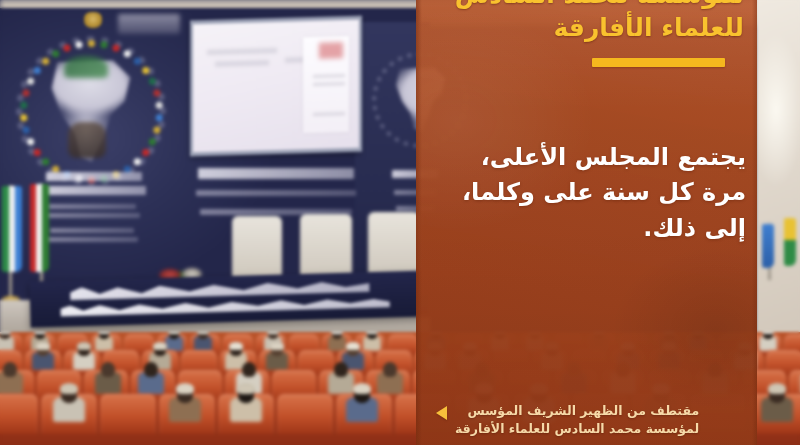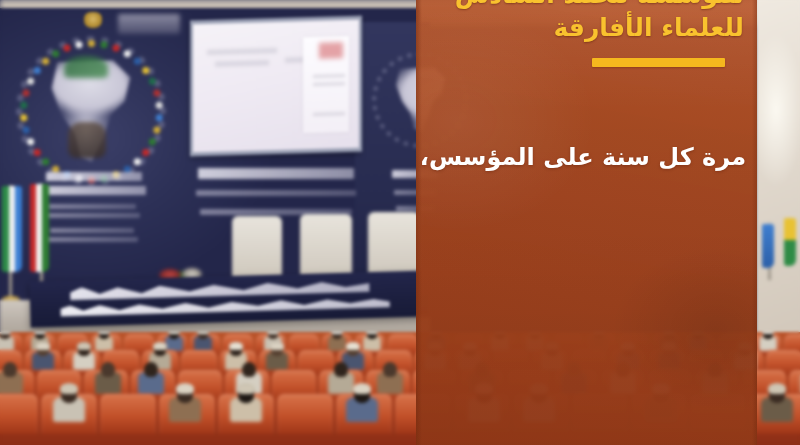--- a/index.html
+++ b/index.html
@@ -634,17 +634,28 @@
     <div class="panel-edge-r"></div>
   </div>
 
   <div class="title">
     <span class="ln">لمؤسسة محمد السادس</span>
     <span class="ln">للعلماء الأفارقة</span>
   </div>
   <div class="title-rule"></div>
 
   <div class="quote">
-    <span class="ln">مرة كل سنة على المؤسس،</span>
+    <span class="ln">يجتمع المجلس الأعلى،</span>
+    <span class="ln">مرة كل سنة على وكلما،</span>
+    <span class="ln">إلى ذلك.</span>
   </div>
 
+  <div class="attrib-wrap">
+    <div class="attrib-row">
+      <div class="attrib">
+        <span class="ln">مقتطف من الظهير الشريف المؤسس</span>
+        <span class="ln">لمؤسسة محمد السادس للعلماء الأفارقة</span>
+      </div>
+      <div class="tri"></div>
+    </div>
+  </div>
 
 </div>
 
 </body></html>

